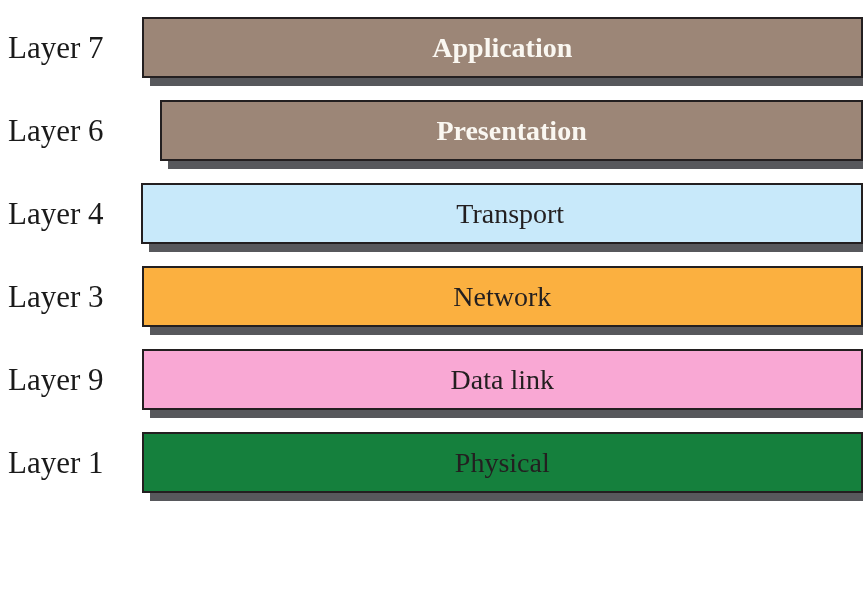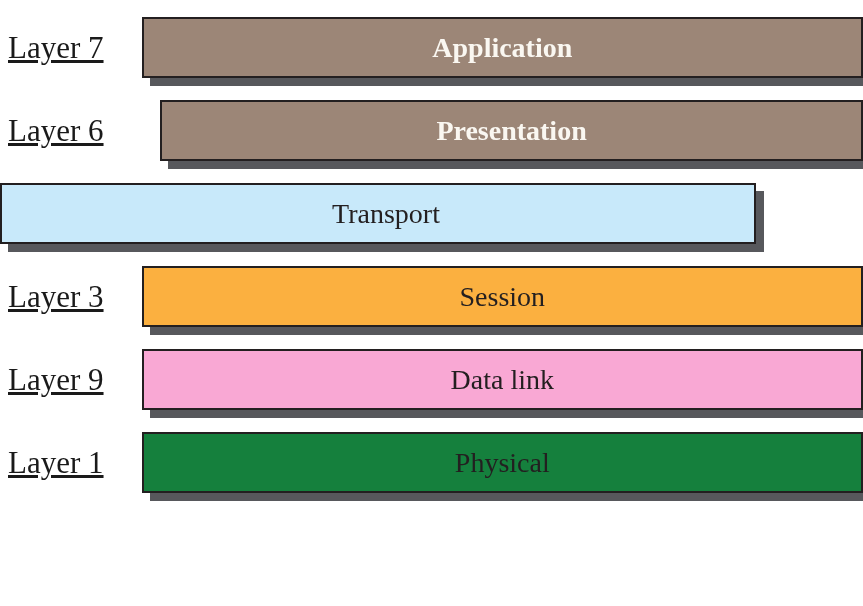--- a/index.html
+++ b/index.html
@@ -33,21 +33,20 @@
     height: 61px;
     flex: 0 0 auto;
   }
   .layer-label {
     width: 148px;
     padding-left: 8px;
     font-size: 31px;
     line-height: 1;
     color: var(--label-color);
     white-space: nowrap;
-    text-decoration: underline;
   }
   .layer-bar {
     width: 756px;
     height: 61px;
     border: 2px solid var(--border-color);
     box-shadow: 8px 8px 0 0 var(--shadow-color);
     display: flex;
     align-items: center;
     justify-content: center;
   }
@@ -72,29 +71,30 @@
 
   <div class="layer-row bold">
     <div class="layer-label">Layer 6</div>
     <div class="layer-bar" style="background: rgb(156, 134, 119); color: rgb(250, 247, 241); margin-left: 22px;">
       <span class="layer-name">Presentation</span>
     </div>
   </div>
 
 
   <div class="layer-row">
+    <div class="layer-label">Layer 4</div>
     <div class="layer-bar" style="background: rgb(200, 233, 250); color: rgb(35, 31, 32); padding-left: 16px;">
       <span class="layer-name">Transport</span>
     </div>
   </div>
 
   <div class="layer-row">
     <div class="layer-label">Layer 3</div>
     <div class="layer-bar" style="background: rgb(251, 176, 64); color: rgb(35, 31, 32);">
-      <span class="layer-name">Session</span>
+      <span class="layer-name">Network</span>
     </div>
   </div>
 
   <div class="layer-row">
     <div class="layer-label">Layer 9</div>
     <div class="layer-bar" style="background: #f9a8d4; color: rgb(35, 31, 32);">
       <span class="layer-name">Data link</span>
     </div>
   </div>
 

